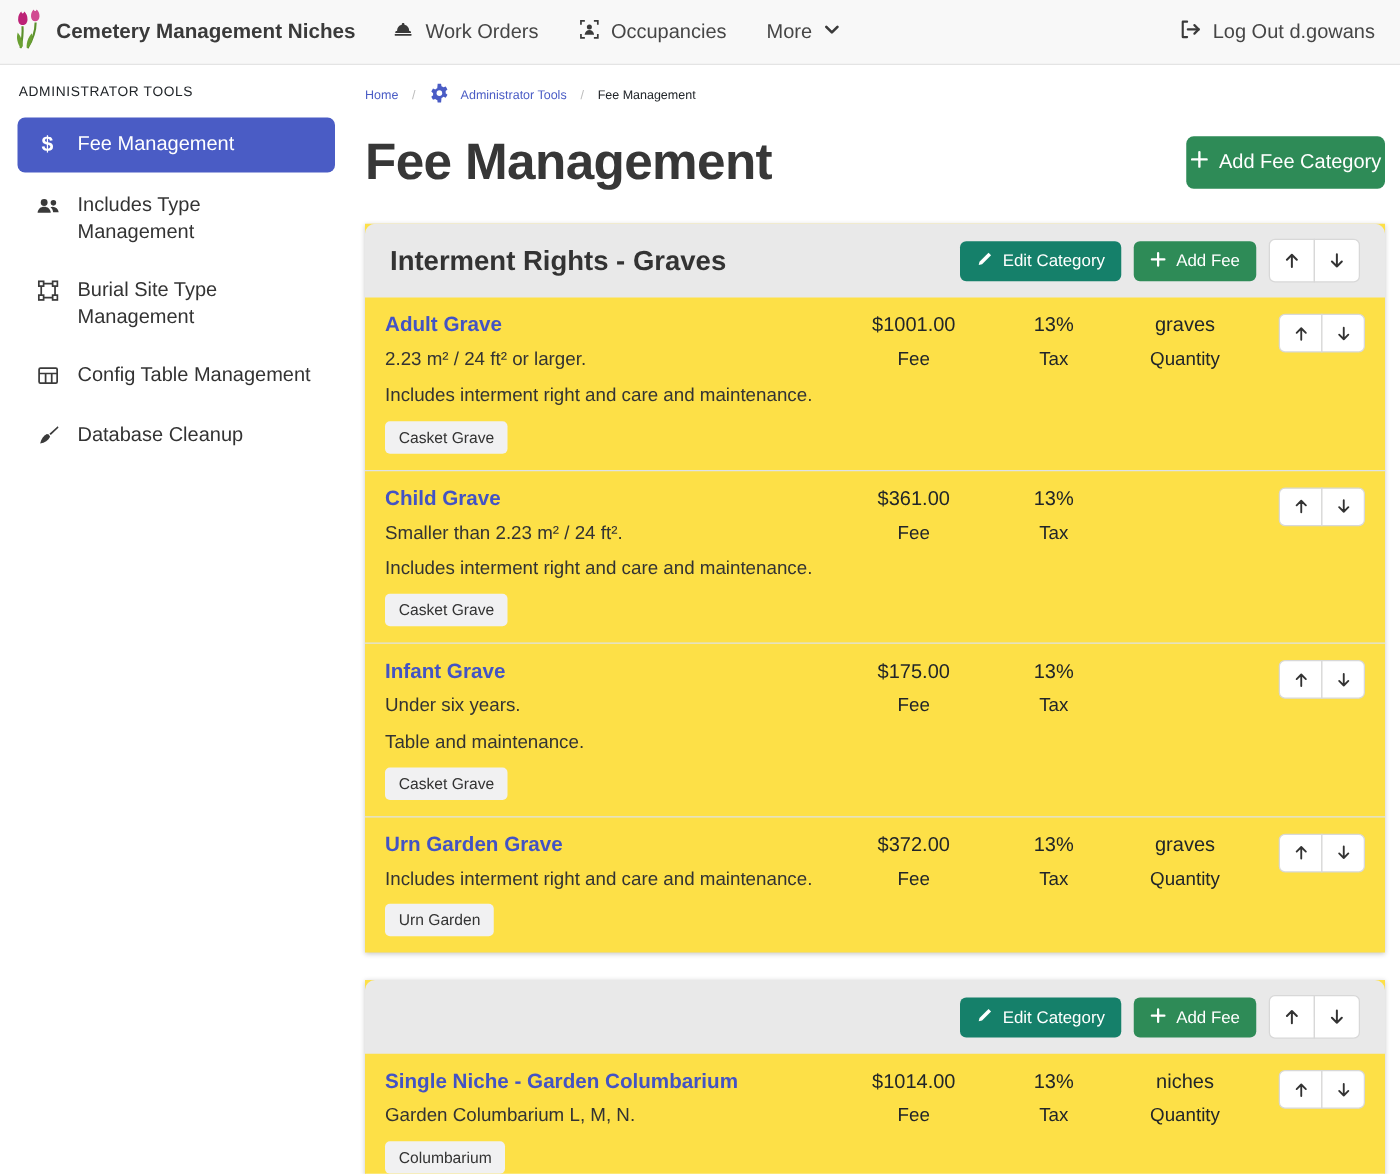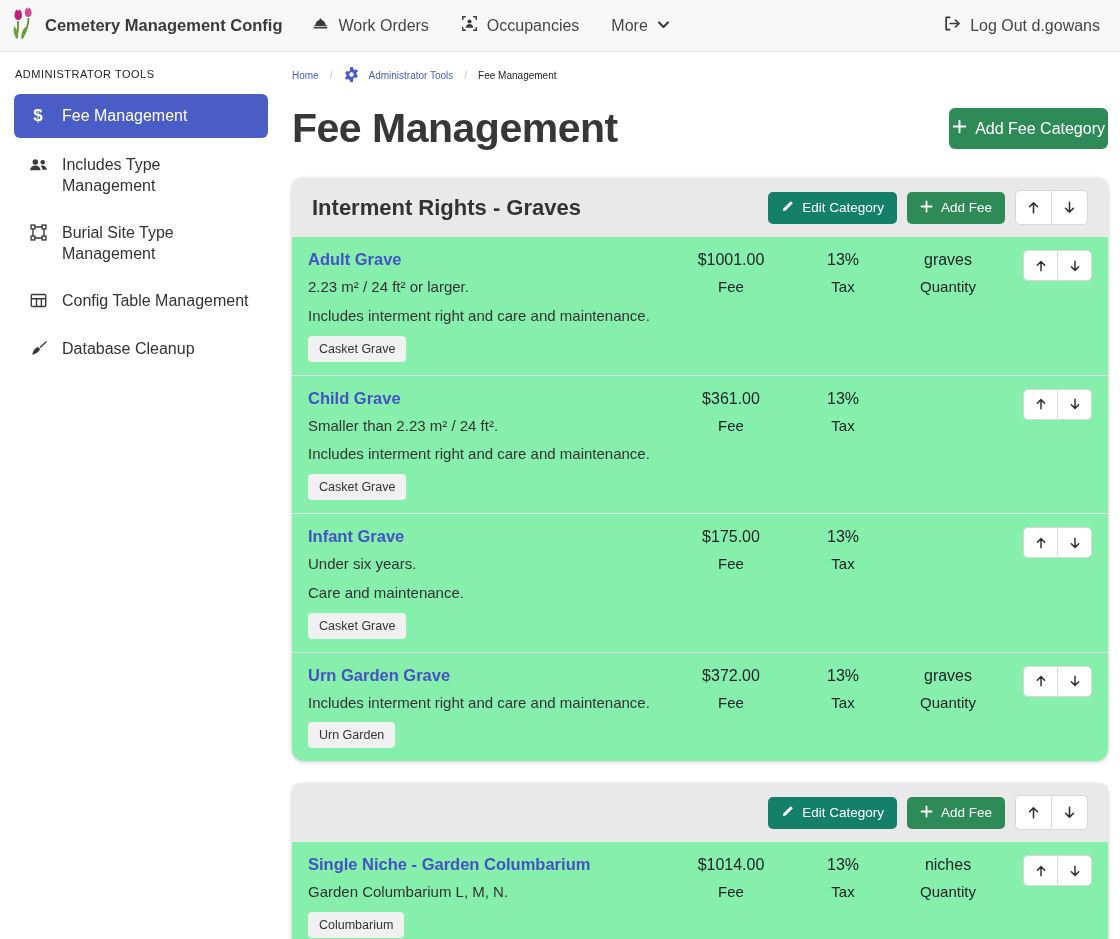--- a/index.html
+++ b/index.html
@@ -50,22 +50,22 @@
   .btn-teal { background:#15806a; }
   .btn-green { background:#2e8b57; }
 
   .arrow-group { display:flex; }
   .arrow-btn { width:37px; height:35px; background:#fff; border:1px solid #d8d8d8;
                display:flex; align-items:center; justify-content:center; cursor:pointer; }
   .arrow-btn.up { border-radius:5px 0 0 5px; }
   .arrow-btn.down { border-radius:0 5px 5px 0; margin-left:-1px; }
 
   
-  .category-card { border-radius:12px; box-shadow:0 1px 4px rgba(0,0,0,.22);
-                   margin-bottom:22px; background:#86efac; }
+  .category-card { border-radius:0; box-shadow:0 1px 4px rgba(0,0,0,.22);
+                   margin-bottom:22px; background:#fde047; }
   .card-header { background:#e9e9e9; border-radius:8px 8px 0 0; padding:12px 20px;
                  display:flex; align-items:center; }
   .card-title { font-size:22px; font-weight:600; color:#333; }
   .header-actions { margin-left:auto; display:flex; gap:10px; align-items:center; }
 
   
   .fee-row { display:flex; align-items:flex-start; padding:13px 16px 9px 16px;
              border-bottom:1px solid #dee2e6; }
   .fee-row.last { border-bottom:none; }
   .fee-main { flex:1; padding-right:6px; min-width:0; }
@@ -90,21 +90,21 @@
     <span>
       <svg width="24" height="33" viewBox="0 0 24 33">
         <path d="M6 14 C6.5 21 5.5 26 4.5 31.5" stroke="#5a8f2b" stroke-width="1.7" fill="none"></path>
         <path d="M16.5 11 C16.5 18 14 25 10 31.5" stroke="#5a8f2b" stroke-width="1.7" fill="none"></path>
         <path d="M4.5 31.5 C1.5 27 1 22.5 2.2 19 C5.2 22.5 6.2 26.5 6.3 30 Z" fill="#6aa032"></path>
         <path d="M10 31.5 C13.4 27.5 14.6 23.5 13.6 19.5 C10.4 22.8 9.2 27 9.3 30.5 Z" fill="#6aa032"></path>
         <path d="M2.5 8.5 C2.5 5.5 3.5 3.5 5 2.2 C5.6 4.2 6.8 4.2 7.4 2.2 C9 3.5 10 5.5 10 8.5 C10 11.3 8.3 13 6.2 13 C4.1 13 2.5 11.3 2.5 8.5 Z" fill="#bd2277"></path>
         <path d="M12.8 6 C12.8 3.4 13.7 1.6 15 .5 C15.6 2.3 16.7 2.3 17.3 .5 C18.7 1.6 19.6 3.4 19.6 6 C19.6 8.5 18.1 10 16.2 10 C14.3 10 12.8 8.5 12.8 6 Z" fill="#d14a92"></path>
       </svg>
     </span>
-    <span>Cemetery Management Config</span>
+    <span>Cemetery Management Niches</span>
   </div>
 
   <div class="nav-link">
     <span>
       <svg width="17" height="17" viewBox="0 0 16 16" fill="#3a3a3a">
         <path d="M8 3.2c-.6 0-1 .4-1 1v.4A4.8 4.8 0 0 0 3.4 9.2H3a.9.9 0 0 0-.9.9v.6h11.8v-.6a.9.9 0 0 0-.9-.9h-.4A4.8 4.8 0 0 0 9 4.6v-.4c0-.6-.4-1-1-1z"></path>
         <rect x="1.6" y="11.4" width="12.8" height="1.4" rx=".5"></rect>
       </svg>
     </span>
     <span>Work Orders</span>
@@ -330,21 +330,21 @@
                 <path d="M8 2.5V13M3.8 8.8L8 13l4.2-4.2"></path>
               </svg>
           </button>
         </div>
       </div>
 
       <div class="fee-row">
         <div class="fee-main">
           <div class="fee-name">Infant Grave</div>
           <div class="fee-desc">Under six years.</div>
-          <div class="fee-desc">Care and maintenance.</div>
+          <div class="fee-desc">Table and maintenance.</div>
           <span class="fee-badge">Casket Grave</span>
         </div>
         <div class="fee-col col-fee">
           <div class="col-val">$175.00</div>
           <div class="col-label">Fee</div>
         </div>
         <div class="fee-col col-tax">
           <div class="col-val">13%</div>
           <div class="col-label">Tax</div>
         </div>

